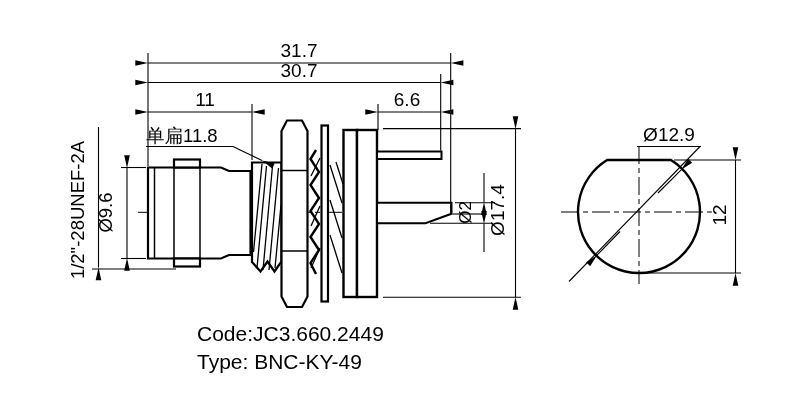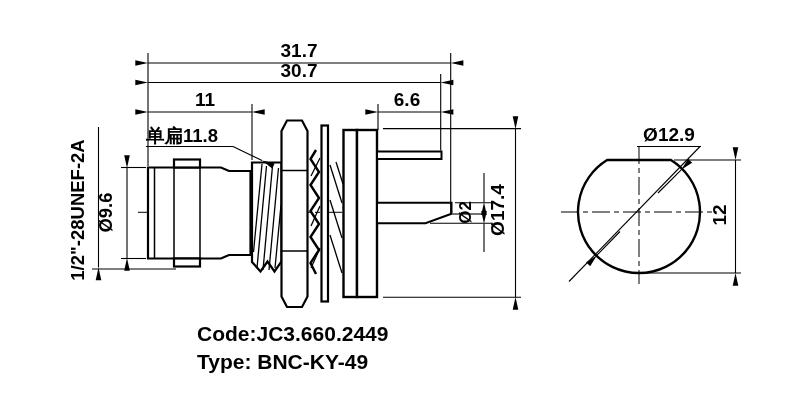--- a/index.html
+++ b/index.html
@@ -1,16 +1,16 @@
 <!DOCTYPE html>
 <html><head>
 <meta charset="utf-8">
 <style>
   html,body{margin:0;padding:0;background:#ffffff;}
-  .stage{width:800px;height:400px;background:#ffffff;position:relative;overflow:hidden;font-weight:bold;}
+  .stage{width:800px;height:400px;background:#ffffff;position:relative;overflow:hidden;}
   svg{display:block;}
   text{font-family:"Liberation Sans","DejaVu Sans",sans-serif;fill:#000;}
   .dimtxt{font-size:19px;}
   .dimtxt-s{font-size:17px;}
   .labeltxt{font-size:18.5px;}
   .titletxt{font-size:21px;}
   .obj{stroke:#000;stroke-width:2.2;fill:#fff;}
   .obj-nofill{stroke:#000;stroke-width:2.4;fill:none;}
   .objthin{stroke:#000;stroke-width:1.5;fill:none;}
   .hatch{stroke:#000;stroke-width:1.3;fill:none;}

